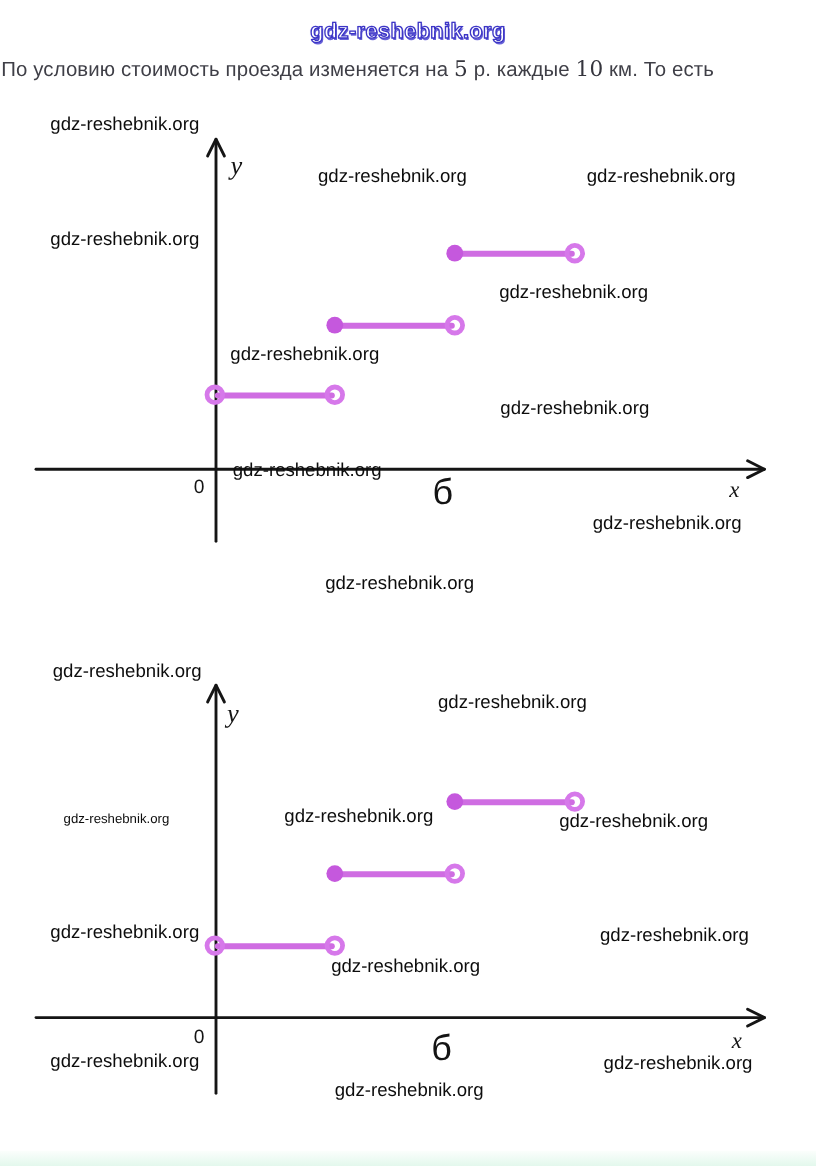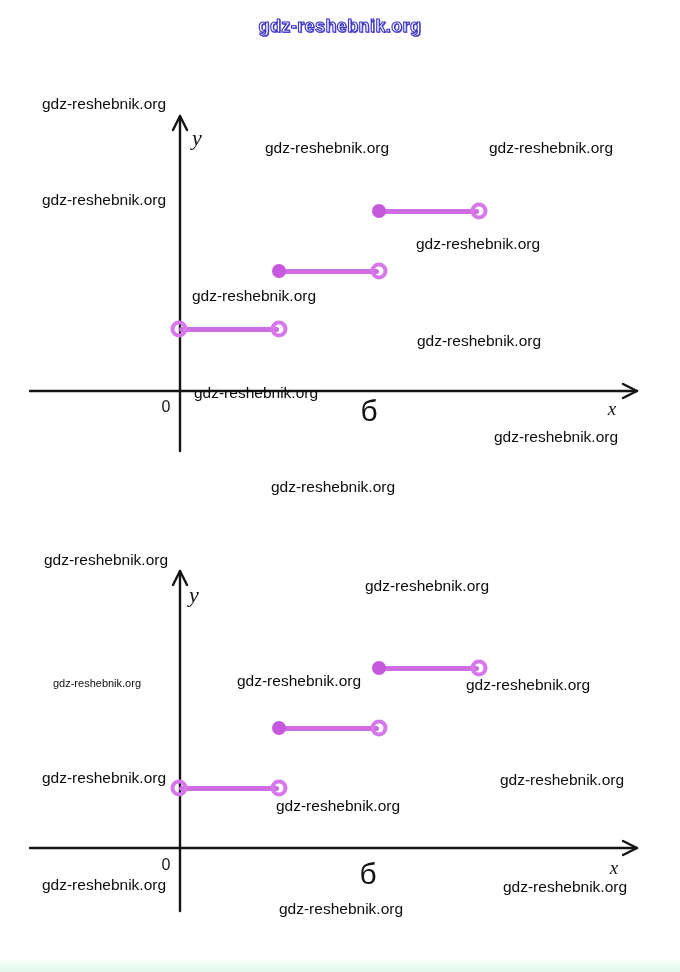--- a/index.html
+++ b/index.html
@@ -24,20 +24,21 @@
   .footer-bar{position:absolute;left:0;top:943px;width:680px;height:29px;
         background:linear-gradient(180deg,#fbfefc 0%,#e2f8ec 45%,#ddf6e8 100%);}
 </style>
 </head>
 <body>
 
 <div class="page">
 
   <div class="site-watermark">gdz-reshebnik.org</div>
 
+  <p class="intro"><span>По условию стоимость проезда изменяется на </span><span class="mathnum">5</span><span> р. каждые </span><span class="mathnum">10</span><span> км. То есть</span></p>
 
   <div id="canvas">
     <svg id="axes-layer" xmlns="http://www.w3.org/2000/svg" viewBox="0 0 680 972">
         <line x1="30" y1="375" x2="636" y2="375" stroke="#151515" stroke-width="2.4" stroke-linecap="round"></line>
         <line x1="623" y1="368" x2="637" y2="375" stroke="#151515" stroke-width="2.4" stroke-linecap="round"></line>
         <line x1="623" y1="382" x2="637" y2="375" stroke="#151515" stroke-width="2.4" stroke-linecap="round"></line>
         <line x1="180" y1="435" x2="180" y2="101" stroke="#151515" stroke-width="2.4" stroke-linecap="round"></line>
         <line x1="173" y1="114" x2="180" y2="100" stroke="#151515" stroke-width="2.4" stroke-linecap="round"></line>
         <line x1="187" y1="114" x2="180" y2="100" stroke="#151515" stroke-width="2.4" stroke-linecap="round"></line>
         <line x1="30" y1="832" x2="636" y2="832" stroke="#151515" stroke-width="2.4" stroke-linecap="round"></line>

